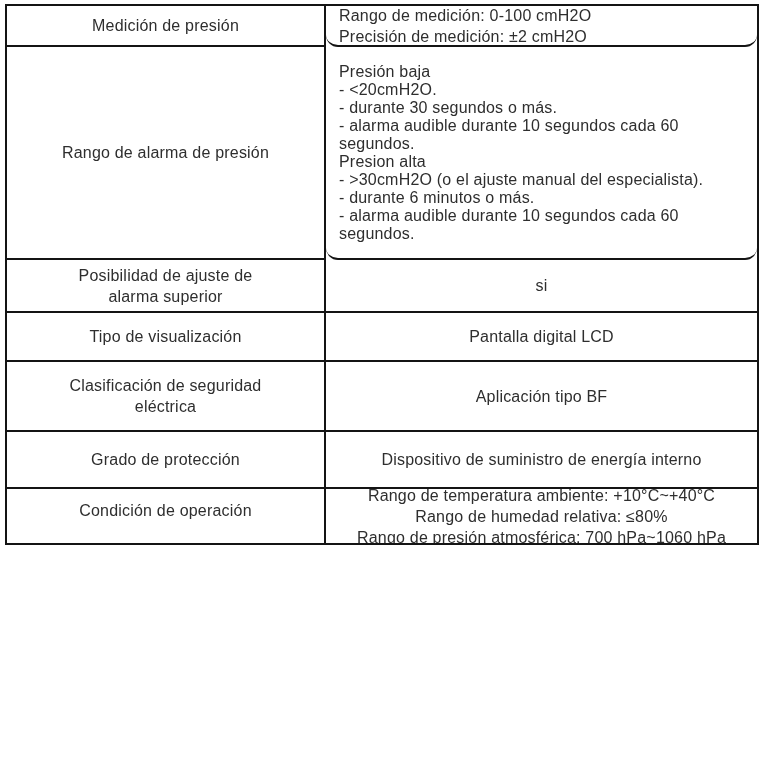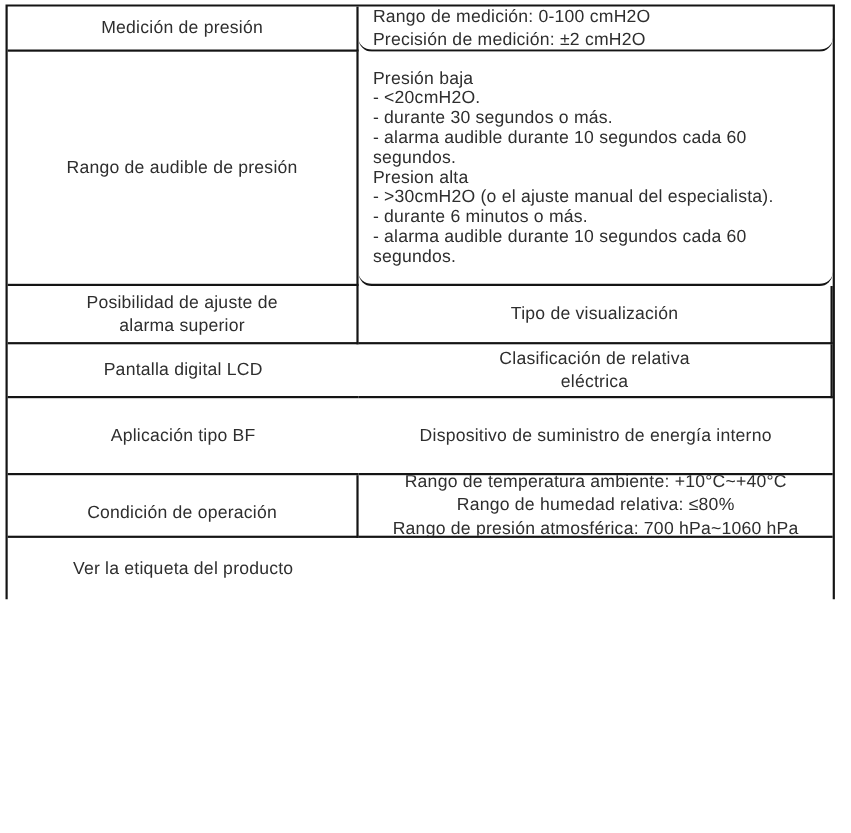--- a/index.html
+++ b/index.html
@@ -42,54 +42,56 @@
   .label-cell { border-right: 2px solid #141414; }
   .no-bb { border-bottom: none; }
   .value-left {
     justify-content: flex-start;
     text-align: left;
     padding-left: 13px;
     padding-right: 4px;
     border-radius: 12px;
   }
   .alarm-value { line-height: 18px; padding-top: 1px; padding-bottom: 1px; }
-  .top-align { align-items: flex-start; padding-top: 24px; }
+  .top-align { align-items: flex-start; padding-top: 11px; }
 </style>
 </head>
 <body>
 
 <div class="page">
   <div class="spec-table">
 
     <div class="cell label-cell">Medición de presión</div>
     <div class="cell value-left">Rango de medición: 0-100 cmH2O
 Precisión de medición: ±2 cmH2O</div>
 
-    <div class="cell label-cell">Rango de audible de presión</div>
+    <div class="cell label-cell">Rango de alarma de presión</div>
     <div class="cell value-left alarm-value">Presión baja
 - &lt;20cmH2O.
 - durante 30 segundos o más.
 - alarma audible durante 10 segundos cada 60
 segundos.
 Presion alta
 - &gt;30cmH2O (o el ajuste manual del especialista).
 - durante 6 minutos o más.
 - alarma audible durante 10 segundos cada 60
 segundos.</div>
 
     <div class="cell label-cell">Posibilidad de ajuste de
 alarma superior</div>
+    <div class="cell">si</div>
 
     <div class="cell label-cell">Tipo de visualización</div>
     <div class="cell">Pantalla digital LCD</div>
 
-    <div class="cell label-cell">Clasificación de relativa
+    <div class="cell label-cell">Clasificación de seguridad
 eléctrica</div>
     <div class="cell">Aplicación tipo BF</div>
 
+    <div class="cell label-cell">Grado de protección</div>
 
     <div class="cell">Dispositivo de suministro de energía interno</div>
 
 
     <div class="cell label-cell top-align">Condición de operación</div>
     <div class="cell">Rango de temperatura ambiente: +10°C~+40°C
 Rango de humedad relativa: ≤80%
 Rango de presión atmosférica: 700 hPa~1060 hPa</div>
 
     <div class="cell no-bb">Ver la etiqueta del producto</div>

